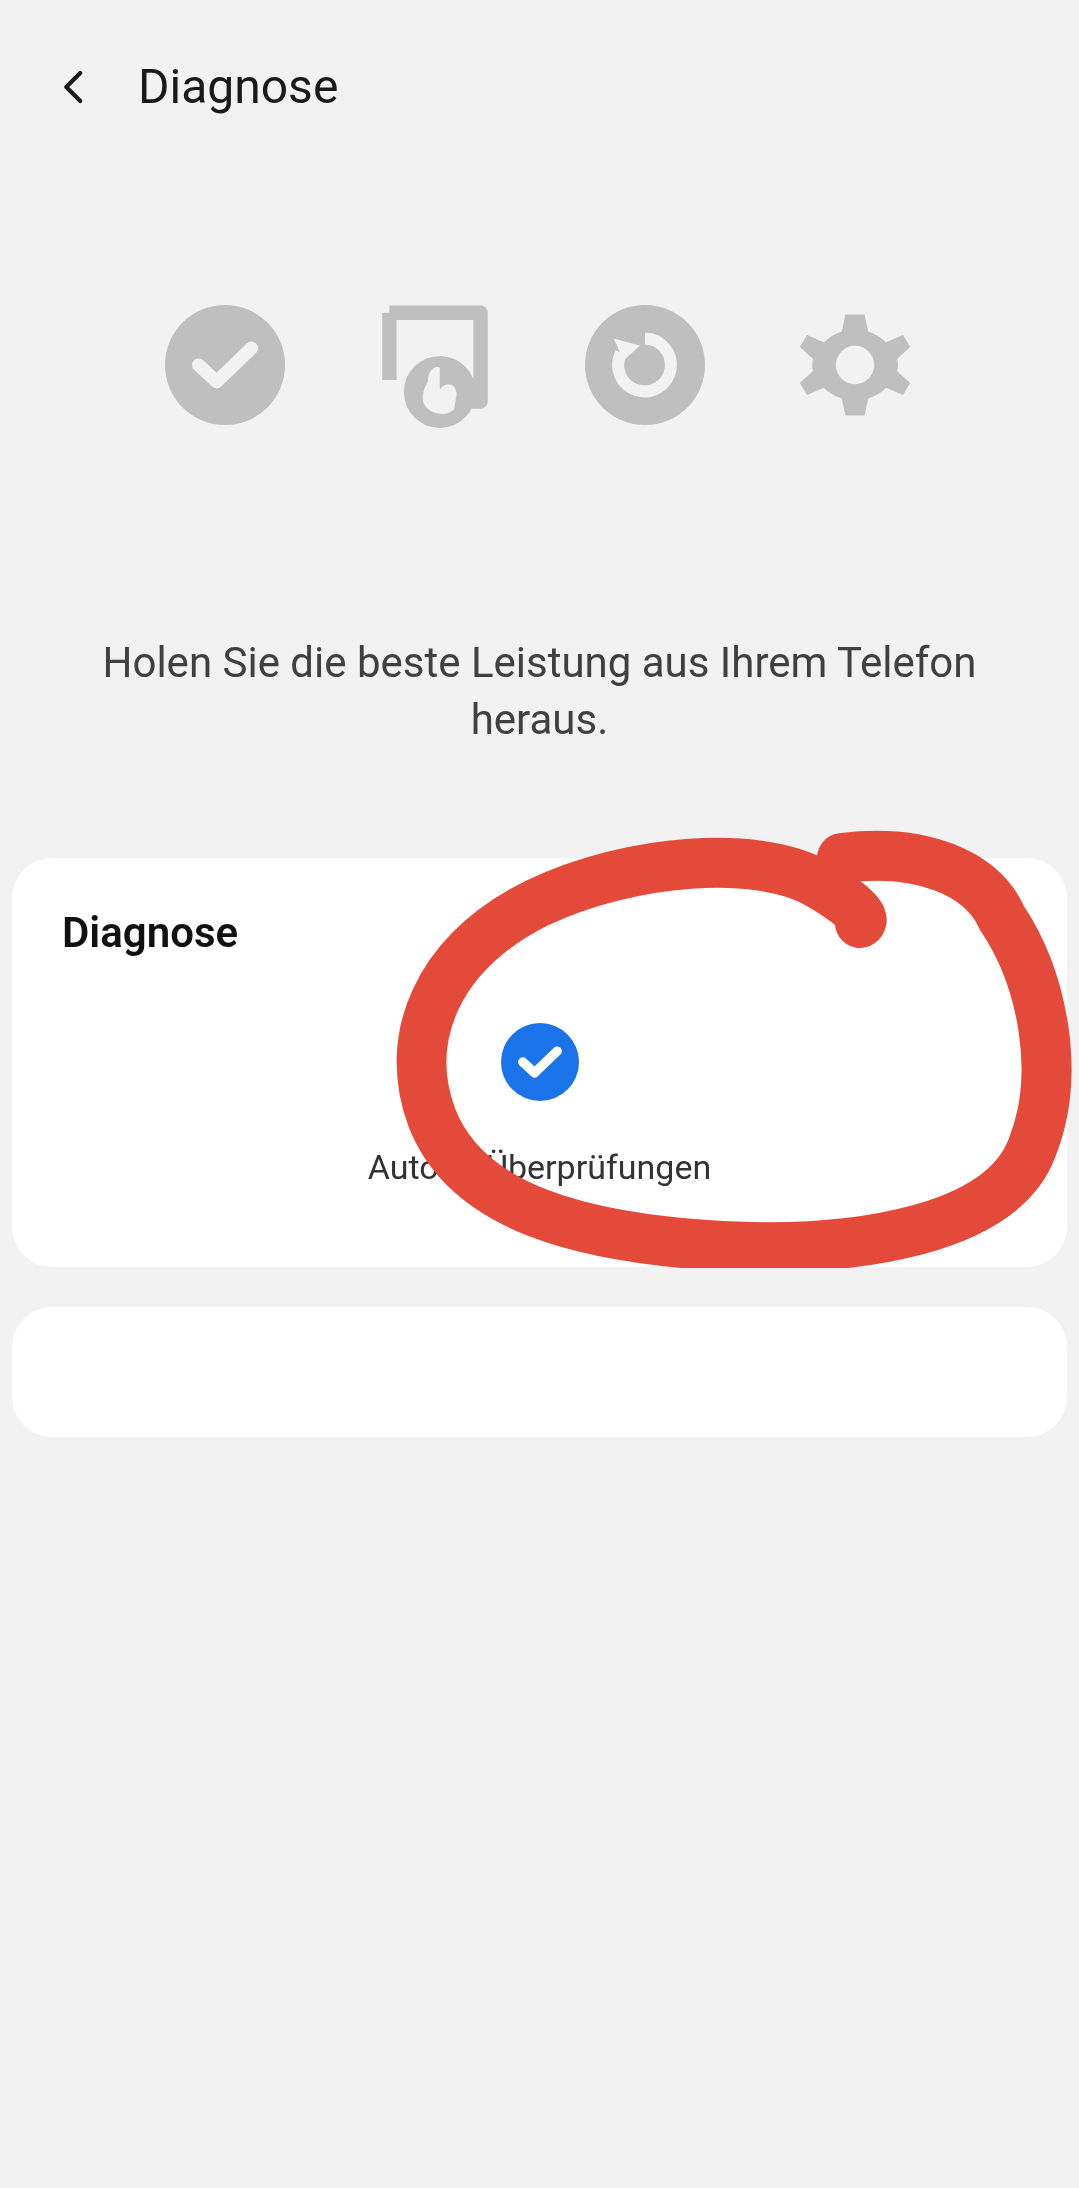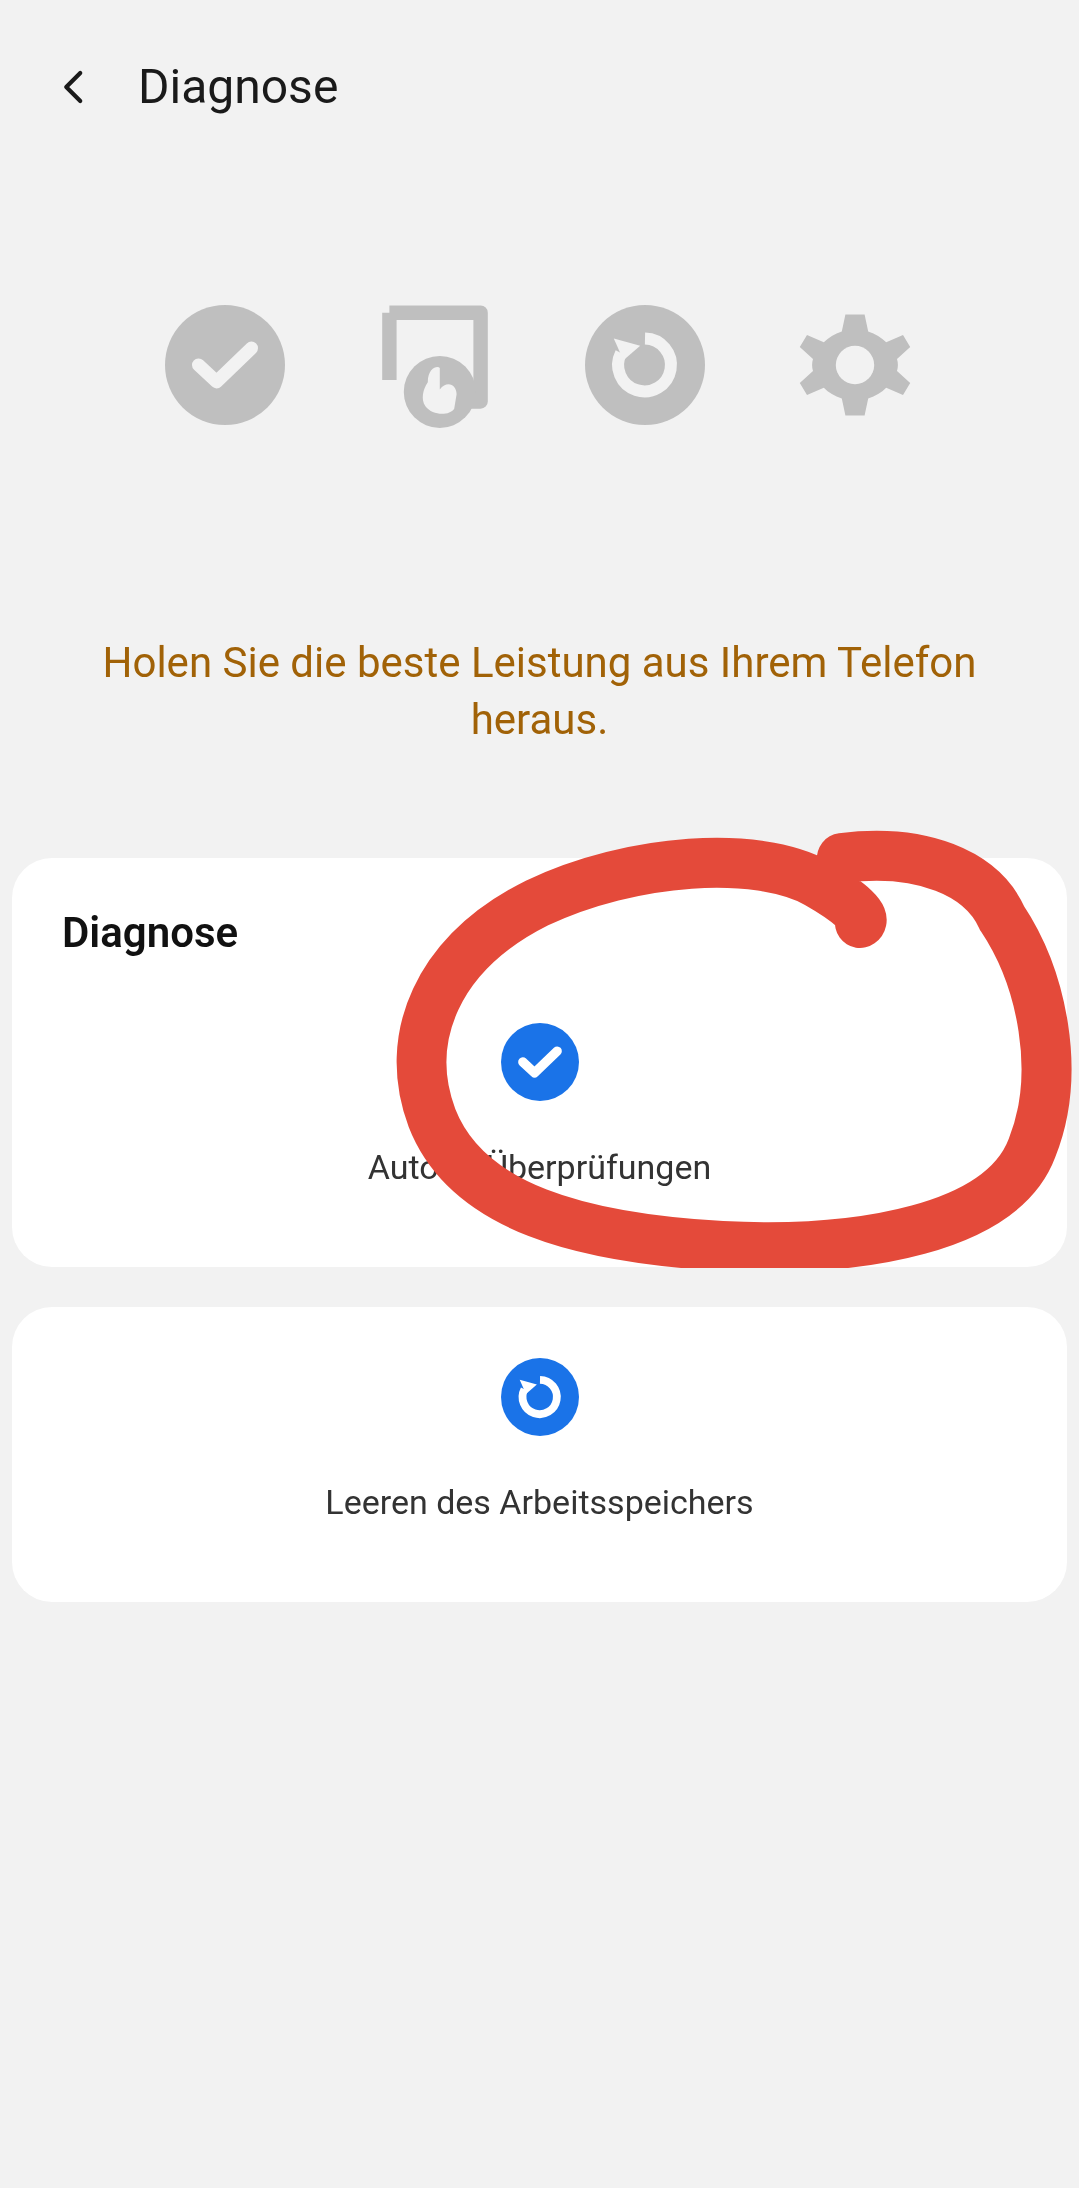--- a/index.html
+++ b/index.html
@@ -44,21 +44,21 @@
     .hero-icon {
       width: 120px;
       height: 120px;
       display: flex;
       align-items: center;
       justify-content: center;
     }
     .hero-text {
       margin-top: 210px;
       font-size: 42px;
-      color: #a16207;
+      color: #404040;
       line-height: 1.35;
       font-weight: 400;
       padding: 0 60px;
     }
     .card {
       background: #ffffff;
       border-radius: 40px;
       margin: 0 12px;
       padding: 50px 50px 80px 50px;
     }
@@ -165,24 +165,14 @@
              C 640 400, 500 425, 360 418
              C 220 410, 105 380, 70 290
              C 40 210, 75 125, 175 75
              C 270 30, 395 22, 455 55
              C 490 75, 505 90, 498 95" stroke="#e44a3a" stroke-width="50" fill="none" stroke-linecap="round" stroke-linejoin="round"></path>
   </svg>
 </div>
 
 <div class="card card-bottom">
   <div class="grid2">
-    <div class="tile">
-      <div class="tile-icon">
-        <svg viewBox="0 0 100 100" width="78" height="78">
-          <circle cx="50" cy="50" r="50" fill="#1a73e8"></circle>
-          <path d="M50 28 A22 22 0 1 1 30 40" stroke="#ffffff" stroke-width="10" fill="none"></path>
-          <path d="M24 28 L32 46 L46 34 Z" fill="#ffffff"></path>
-        </svg>
-      </div>
-      <div class="tile-label">Leeren des Arbeitsspeichers</div>
-    </div>
   </div>
 </div>
 
 </body></html>

